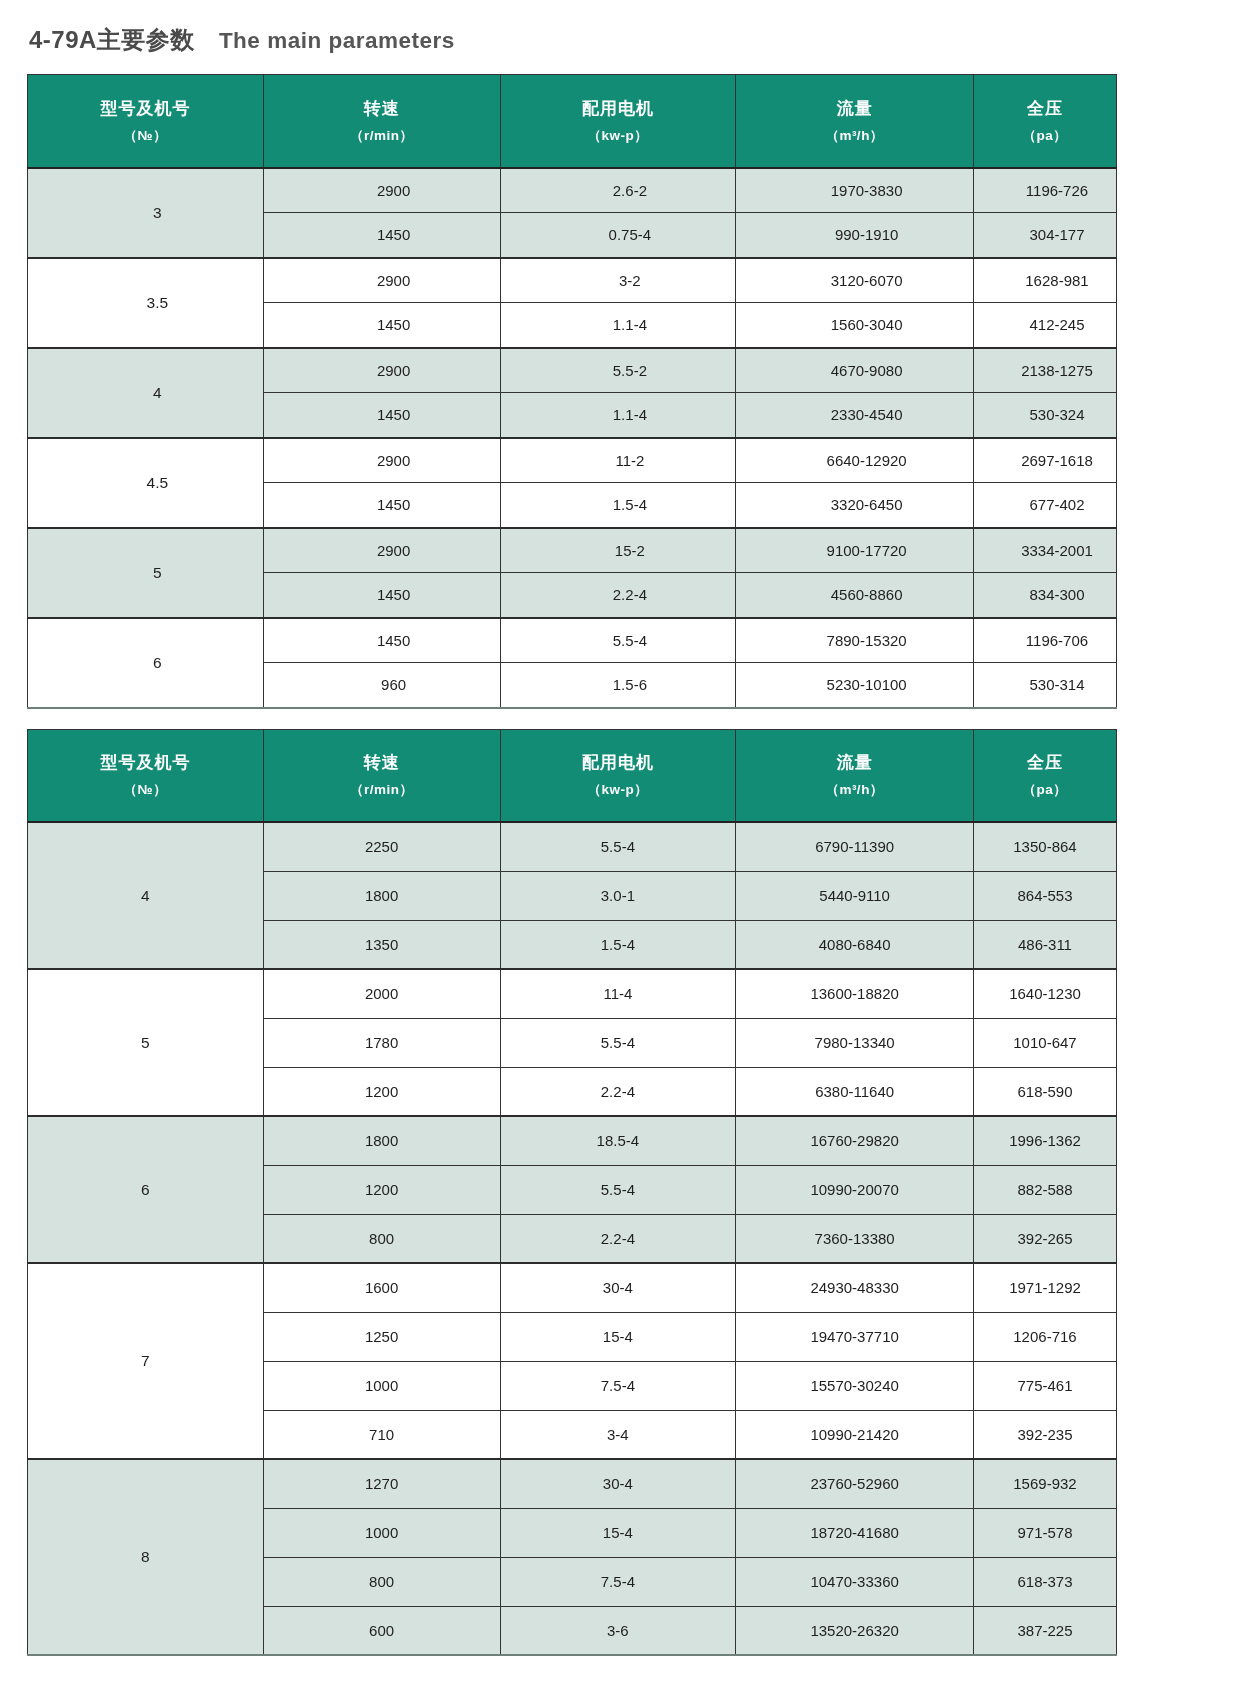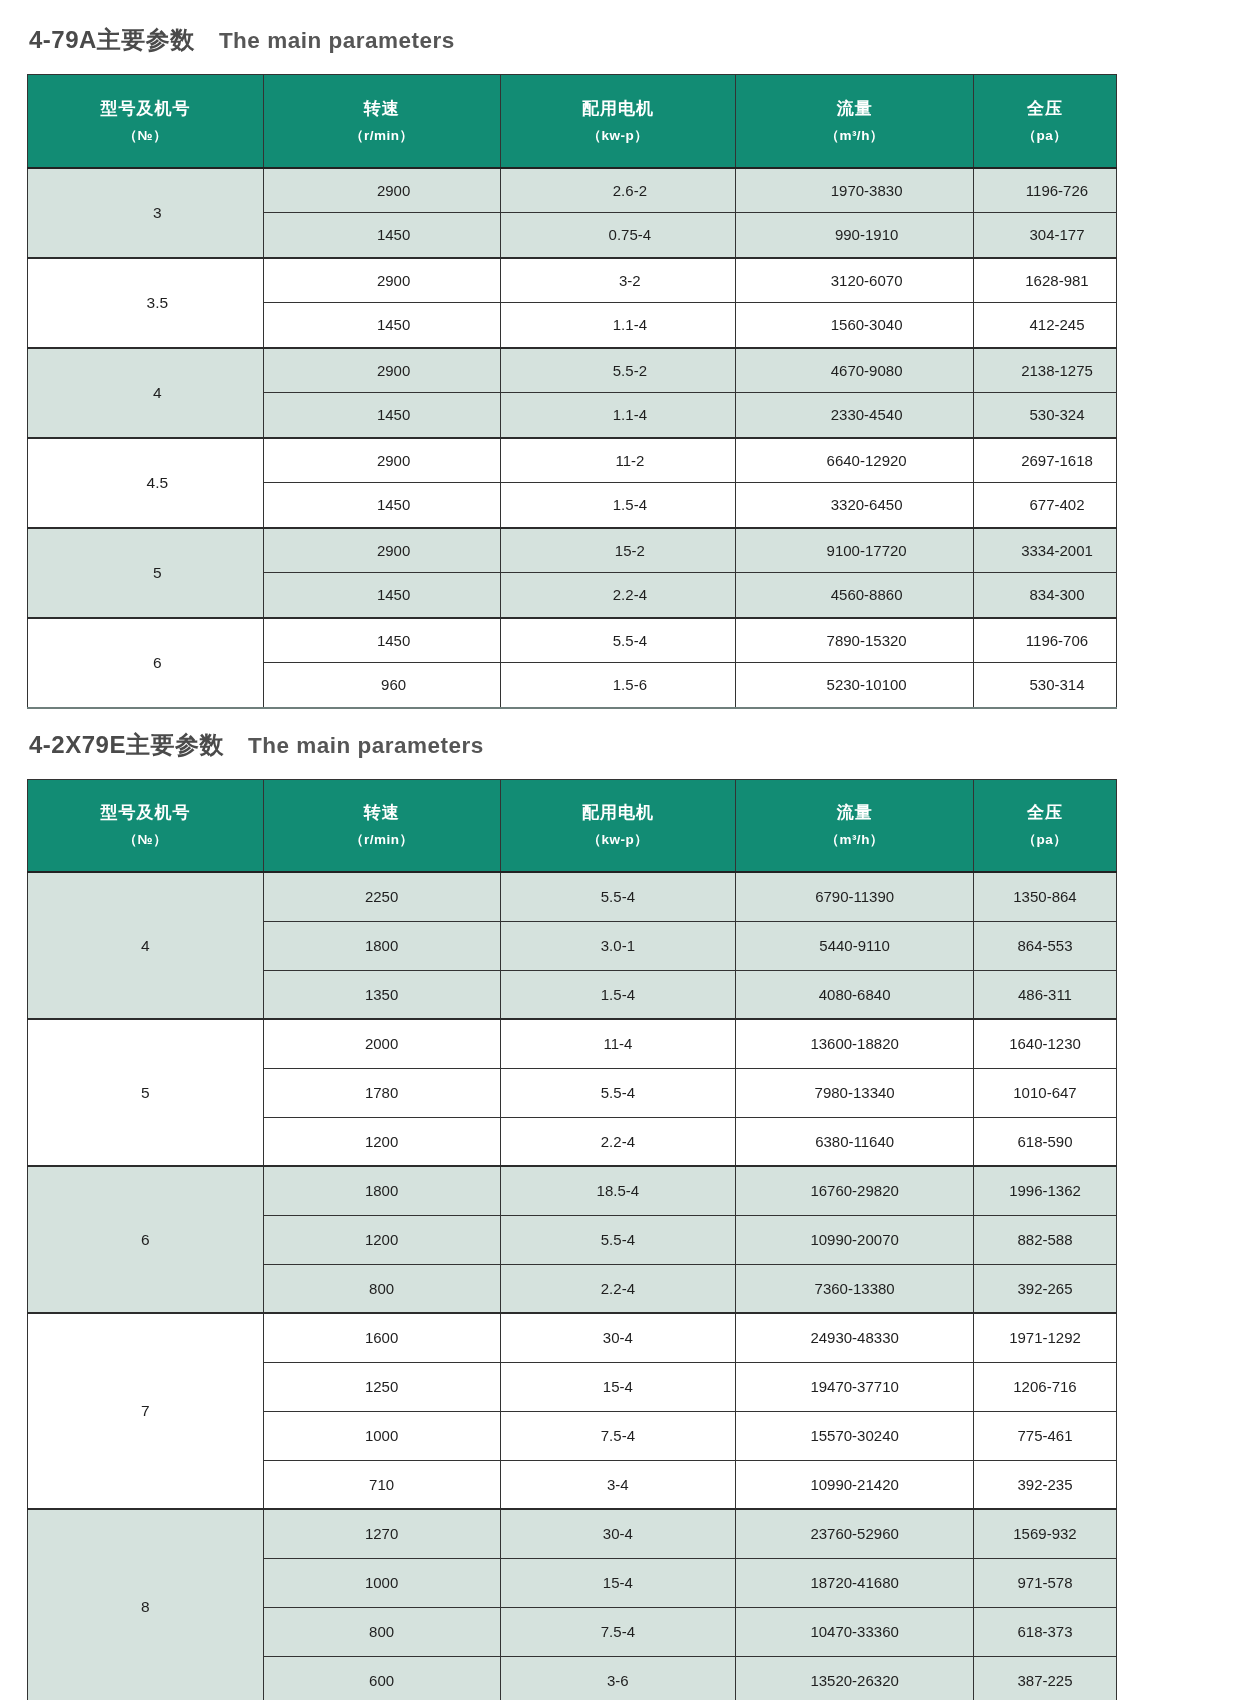--- a/index.html
+++ b/index.html
@@ -179,23 +179,20 @@
             <td>960</td>
             <td>1.5-6</td>
             <td>5230-10100</td>
             <td>530-314</td>
           </tr>
         </tbody>
       </table>
   </section>
 
   <section class="block">
-    <h2 class="section-title">
-      <span class="title-zh">4-2X79E主要参数</span><span class="title-en">The main parameters</span>
-    </h2>
     <table class="params t1">
         <colgroup>
           <col style="width: 21.65%;">
           <col style="width: 21.74%;">
           <col style="width: 21.65%;">
           <col style="width: 21.83%;">
           <col style="width: 13.13%;">
         </colgroup>
         <thead>
           <tr>

